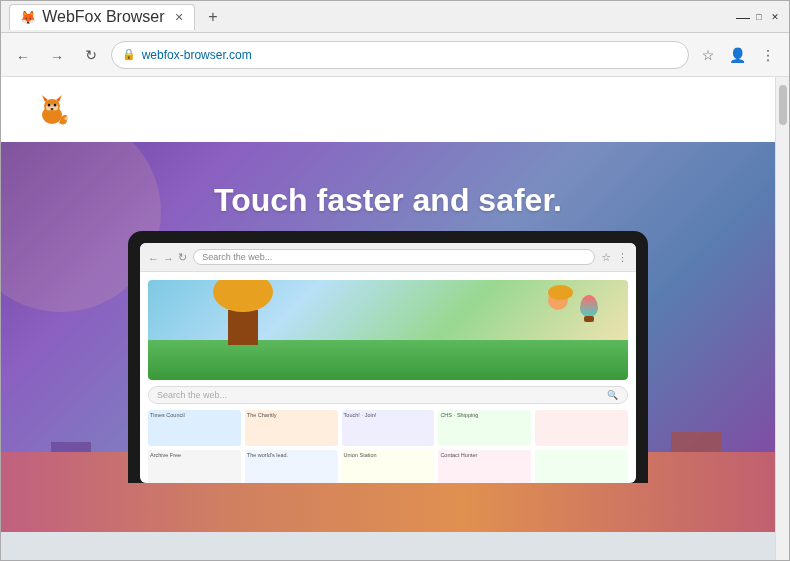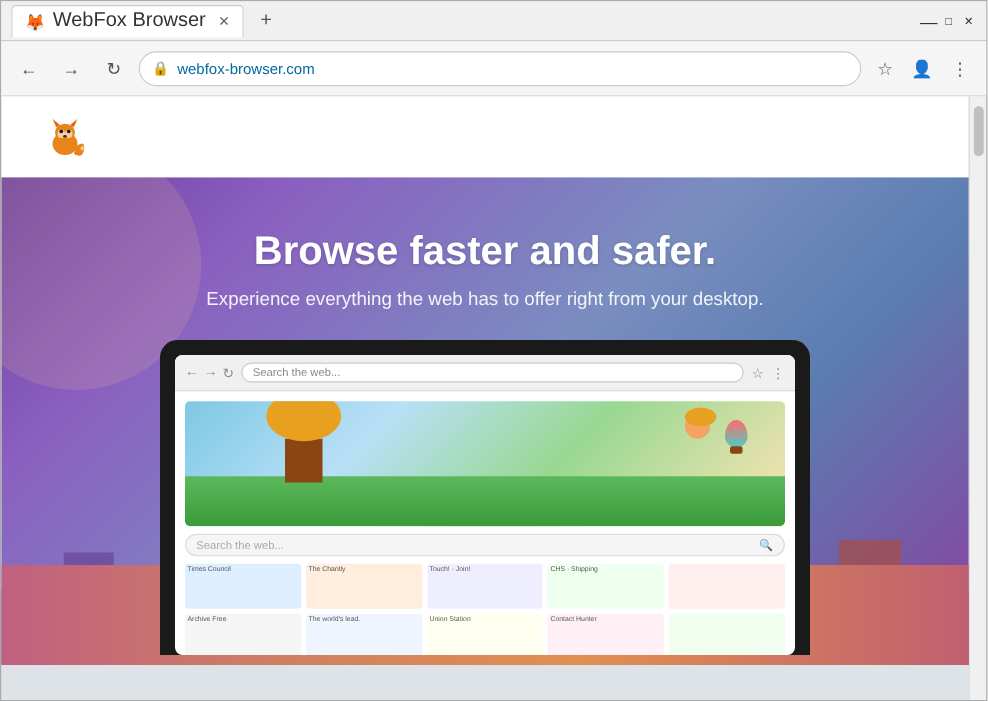--- a/index.html
+++ b/index.html
@@ -207,22 +207,21 @@
           <div class="building" style="left:0;width:60px;height:60px;background:rgba(80,40,120,0.7);"></div>
           <div class="building" style="left:50px;width:40px;height:90px;background:rgba(100,60,140,0.6);"></div>
           <div class="building" style="left:100px;width:50px;height:50px;background:rgba(80,40,130,0.5);"></div>
           <div class="building" style="left:620px;width:60px;height:70px;background:rgba(150,100,80,0.7);"></div>
           <div class="building" style="left:670px;width:50px;height:100px;background:rgba(160,80,80,0.8);"></div>
           <div class="building" style="left:700px;width:80px;height:60px;background:rgba(140,90,70,0.7);"></div>
         </div>
 
         <div class="watermark">WF</div>
 
-        <h1 class="hero-title">Browse faster and safer.</h1>
-        <p class="hero-subtitle">Experience everything the web has to offer right from your desktop.</p>
+        <h1 class="hero-title">Touch faster and safer.</h1>
 
         <div class="laptop-mockup">
           <div class="laptop-screen">
 
             <div class="laptop-browser-bar">
               <div class="laptop-nav-btns">
                 <span class="laptop-nav-btn">←</span>
                 <span class="laptop-nav-btn">→</span>
                 <span class="laptop-nav-btn">↻</span>
               </div>

